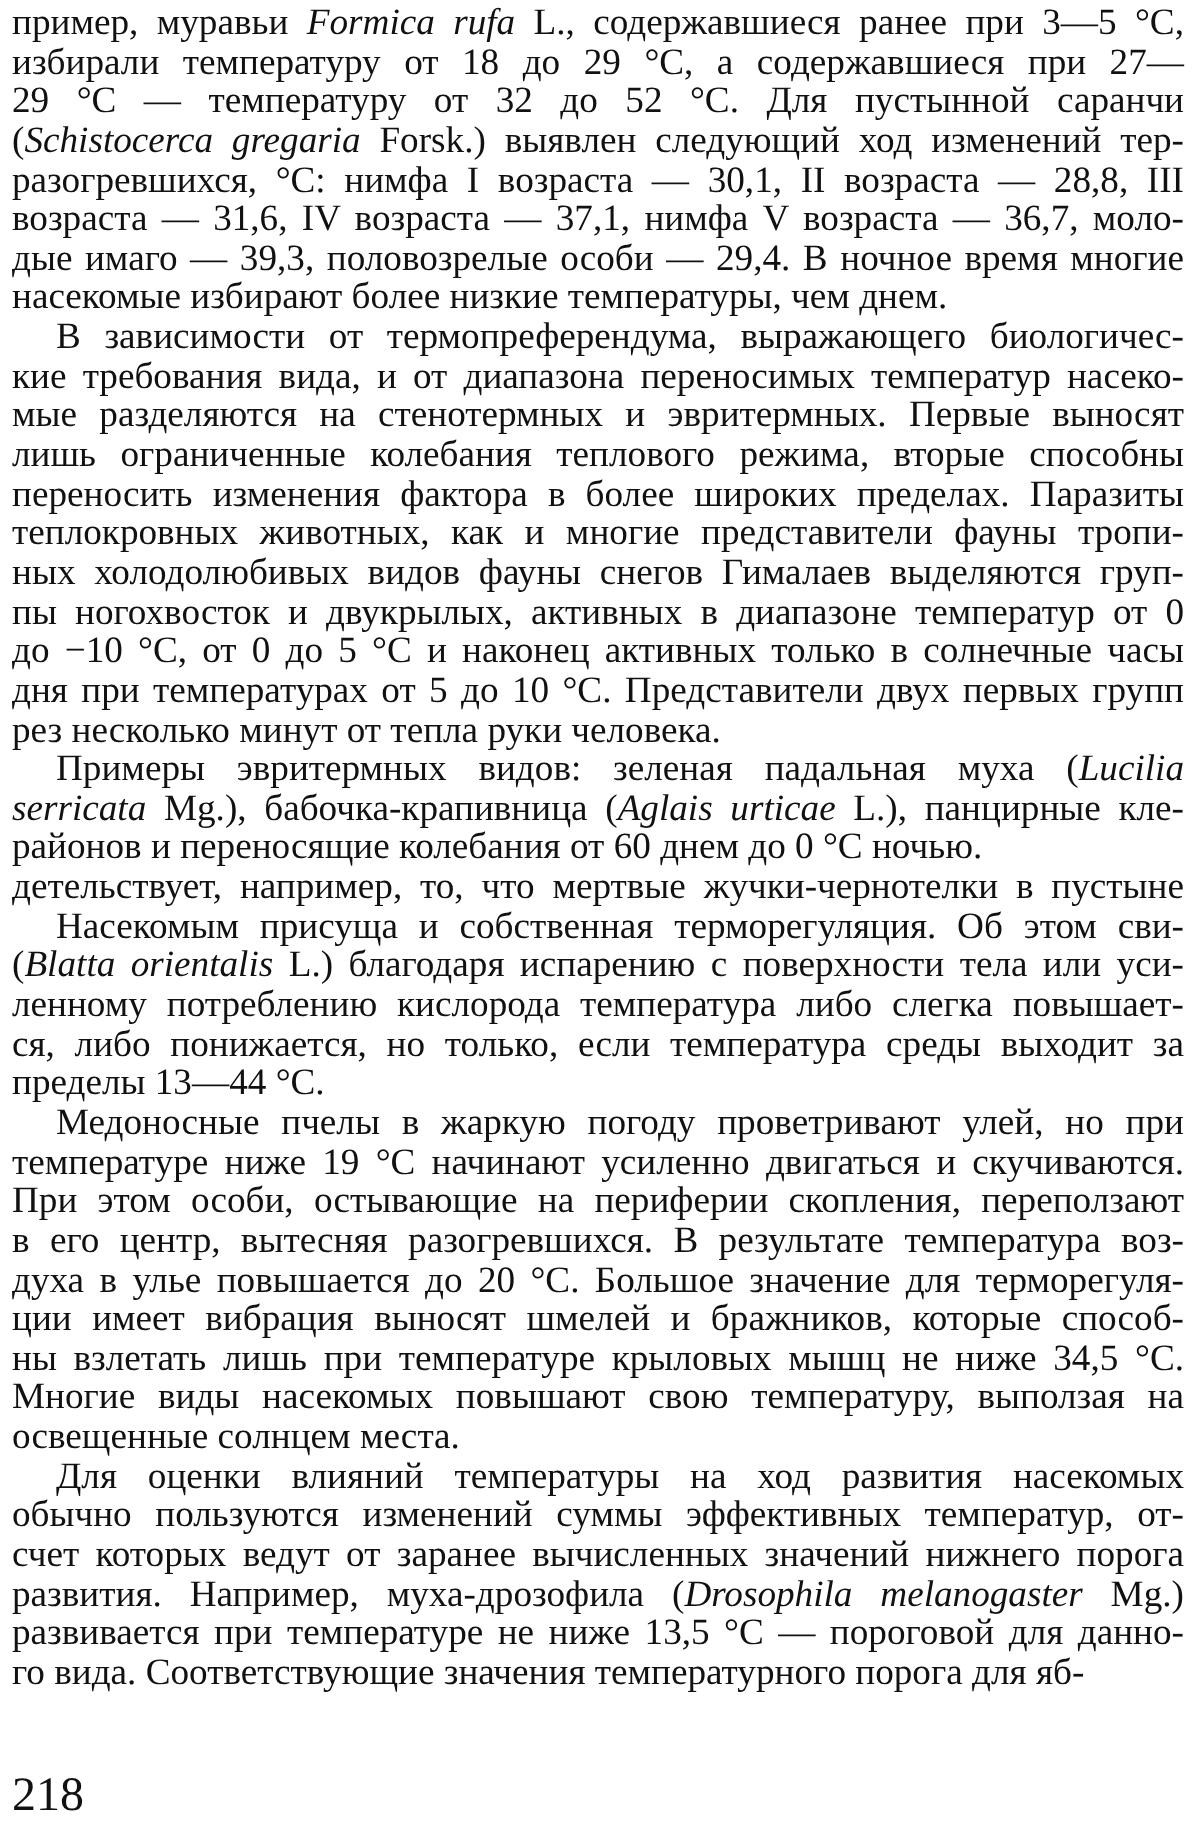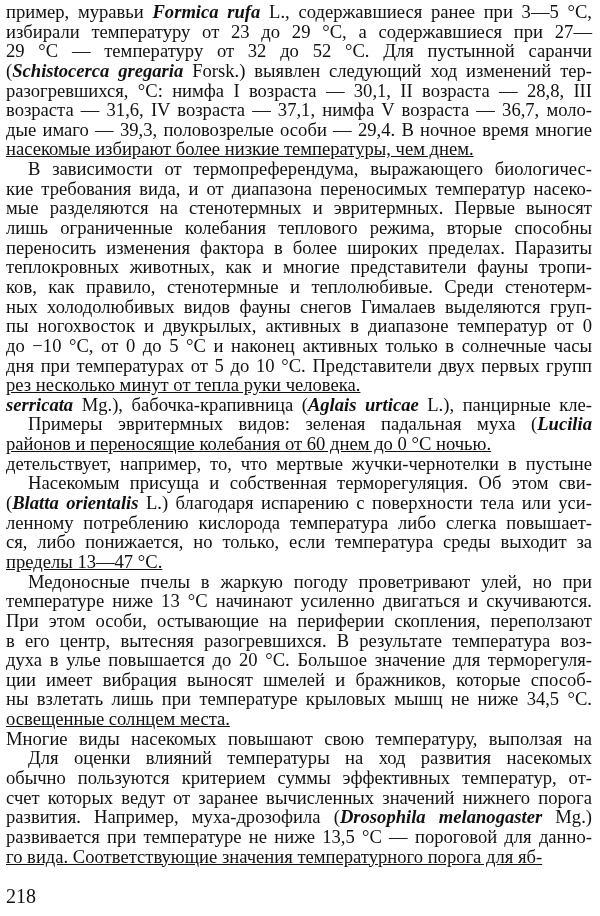--- a/index.html
+++ b/index.html
@@ -3,83 +3,82 @@
 <meta charset="utf-8">
 <style>
   html, body { margin: 0; padding: 0; background: #ffffff; }
   body { width: 600px; height: 916px; overflow: hidden; position: relative; }
   .page {
     position: absolute; left: 6px; top: 2px; width: 586px;
     font-family: "Liberation Serif", "DejaVu Serif", serif;
     font-size: 18.6px; line-height: 19.65px; color: #111;
   }
   .line { display: block; white-space: nowrap; text-align: justify; text-align-last: justify; height: 19.65px; overflow: visible; }
-  .line.last { text-align-last: left; text-decoration: underline; }
+  .line.last { text-align-last: left; }
   .indent { padding-left: 22px; }
-  .it { font-style: italic; font-weight: bold; }
+  .it { font-style: italic; }
   .folio {
     position: absolute; left: 6px; top: 885px;
     font-family: "Liberation Serif", "DejaVu Serif", serif;
-    font-size: 20px; color: #111;
+    font-size: 24px; color: #111;
   }
 </style>
 </head>
 <body>
 
 <div class="page" id="page-body">
     <div>
       <span class="line"><span>пример, муравьи </span><span class="it">Formica rufa</span><span> L., содержавшиеся ранее при 3—5 °C,</span></span>
-      <span class="line"><span>избирали температуру от 23 до 29 °C, а содержавшиеся при 27—</span></span>
+      <span class="line"><span>избирали температуру от 18 до 29 °C, а содержавшиеся при 27—</span></span>
       <span class="line"><span>29 °C — температуру от 32 до 52 °C. Для пустынной саранчи</span></span>
       <span class="line"><span>(</span><span class="it">Schistocerca gregaria</span><span> Forsk.) выявлен следующий ход изменений тер-</span></span>
       <span class="line"><span>разогревшихся, °C: нимфа I возраста — 30,1, II возраста — 28,8, III</span></span>
       <span class="line"><span>возраста — 31,6, IV возраста — 37,1, нимфа V возраста — 36,7, моло-</span></span>
       <span class="line"><span>дые имаго — 39,3, половозрелые особи — 29,4. В ночное время многие</span></span>
       <span class="line last"><span>насекомые избирают более низкие температуры, чем днем.</span></span>
     </div>
     <div>
       <span class="line indent"><span>В зависимости от термопреферендума, выражающего биологичес-</span></span>
       <span class="line"><span>кие требования вида, и от диапазона переносимых температур насеко-</span></span>
       <span class="line"><span>мые разделяются на стенотермных и эвритермных. Первые выносят</span></span>
       <span class="line"><span>лишь ограниченные колебания теплового режима, вторые способны</span></span>
       <span class="line"><span>переносить изменения фактора в более широких пределах. Паразиты</span></span>
       <span class="line"><span>теплокровных животных, как и многие представители фауны тропи-</span></span>
-      <span class="line"><span>ков, как правило, стенотермные и теплолюбивые. Среди стенотерм-</span></span>
       <span class="line"><span>ных холодолюбивых видов фауны снегов Гималаев выделяются груп-</span></span>
       <span class="line"><span>пы ногохвосток и двукрылых, активных в диапазоне температур от 0</span></span>
       <span class="line"><span>до −10 °C, от 0 до 5 °C и наконец активных только в солнечные часы</span></span>
       <span class="line"><span>дня при температурах от 5 до 10 °C. Представители двух первых групп</span></span>
       <span class="line last"><span>рез несколько минут от тепла руки человека.</span></span>
     </div>
     <div>
+      <span class="line indent"><span>Примеры эвритермных видов: зеленая падальная муха (</span><span class="it">Lucilia</span></span>
       <span class="line"><span class="it">serricata</span><span> Mg.), бабочка-крапивница (</span><span class="it">Aglais urticae</span><span> L.), панцирные кле-</span></span>
-      <span class="line indent"><span>Примеры эвритермных видов: зеленая падальная муха (</span><span class="it">Lucilia</span></span>
       <span class="line last"><span>районов и переносящие колебания от 60 днем до 0 °C ночью.</span></span>
     </div>
     <div>
       <span class="line"><span>детельствует, например, то, что мертвые жучки-чернотелки в пустыне</span></span>
       <span class="line indent"><span>Насекомым присуща и собственная терморегуляция. Об этом сви-</span></span>
       <span class="line"><span>(</span><span class="it">Blatta orientalis</span><span> L.) благодаря испарению с поверхности тела или уси-</span></span>
       <span class="line"><span>ленному потреблению кислорода температура либо слегка повышает-</span></span>
       <span class="line"><span>ся, либо понижается, но только, если температура среды выходит за</span></span>
-      <span class="line last"><span>пределы 13—47 °C.</span></span>
+      <span class="line last"><span>пределы 13—44 °C.</span></span>
     </div>
     <div>
       <span class="line indent"><span>Медоносные пчелы в жаркую погоду проветривают улей, но при</span></span>
-      <span class="line"><span>температуре ниже 13 °C начинают усиленно двигаться и скучиваются.</span></span>
+      <span class="line"><span>температуре ниже 19 °C начинают усиленно двигаться и скучиваются.</span></span>
       <span class="line"><span>При этом особи, остывающие на периферии скопления, переползают</span></span>
       <span class="line"><span>в его центр, вытесняя разогревшихся. В результате температура воз-</span></span>
       <span class="line"><span>духа в улье повышается до 20 °C. Большое значение для терморегуля-</span></span>
       <span class="line"><span>ции имеет вибрация выносят шмелей и бражников, которые способ-</span></span>
       <span class="line"><span>ны взлетать лишь при температуре крыловых мышц не ниже 34,5 °C.</span></span>
+      <span class="line"><span>Многие виды насекомых повышают свою температуру, выползая на</span></span>
       <span class="line last"><span>освещенные солнцем места.</span></span>
-      <span class="line"><span>Многие виды насекомых повышают свою температуру, выползая на</span></span>
     </div>
     <div>
       <span class="line indent"><span>Для оценки влияний температуры на ход развития насекомых</span></span>
-      <span class="line"><span>обычно пользуются критерием суммы эффективных температур, от-</span></span>
+      <span class="line"><span>обычно пользуются изменений суммы эффективных температур, от-</span></span>
       <span class="line"><span>счет которых ведут от заранее вычисленных значений нижнего порога</span></span>
       <span class="line"><span>развития. Например, муха-дрозофила (</span><span class="it">Drosophila melanogaster</span><span> Mg.)</span></span>
       <span class="line"><span>развивается при температуре не ниже 13,5 °C — пороговой для данно-</span></span>
       <span class="line last"><span>го вида. Соответствующие значения температурного порога для яб-</span></span>
     </div>
   </div>
 <div class="folio">218</div>
 
 </body></html>

